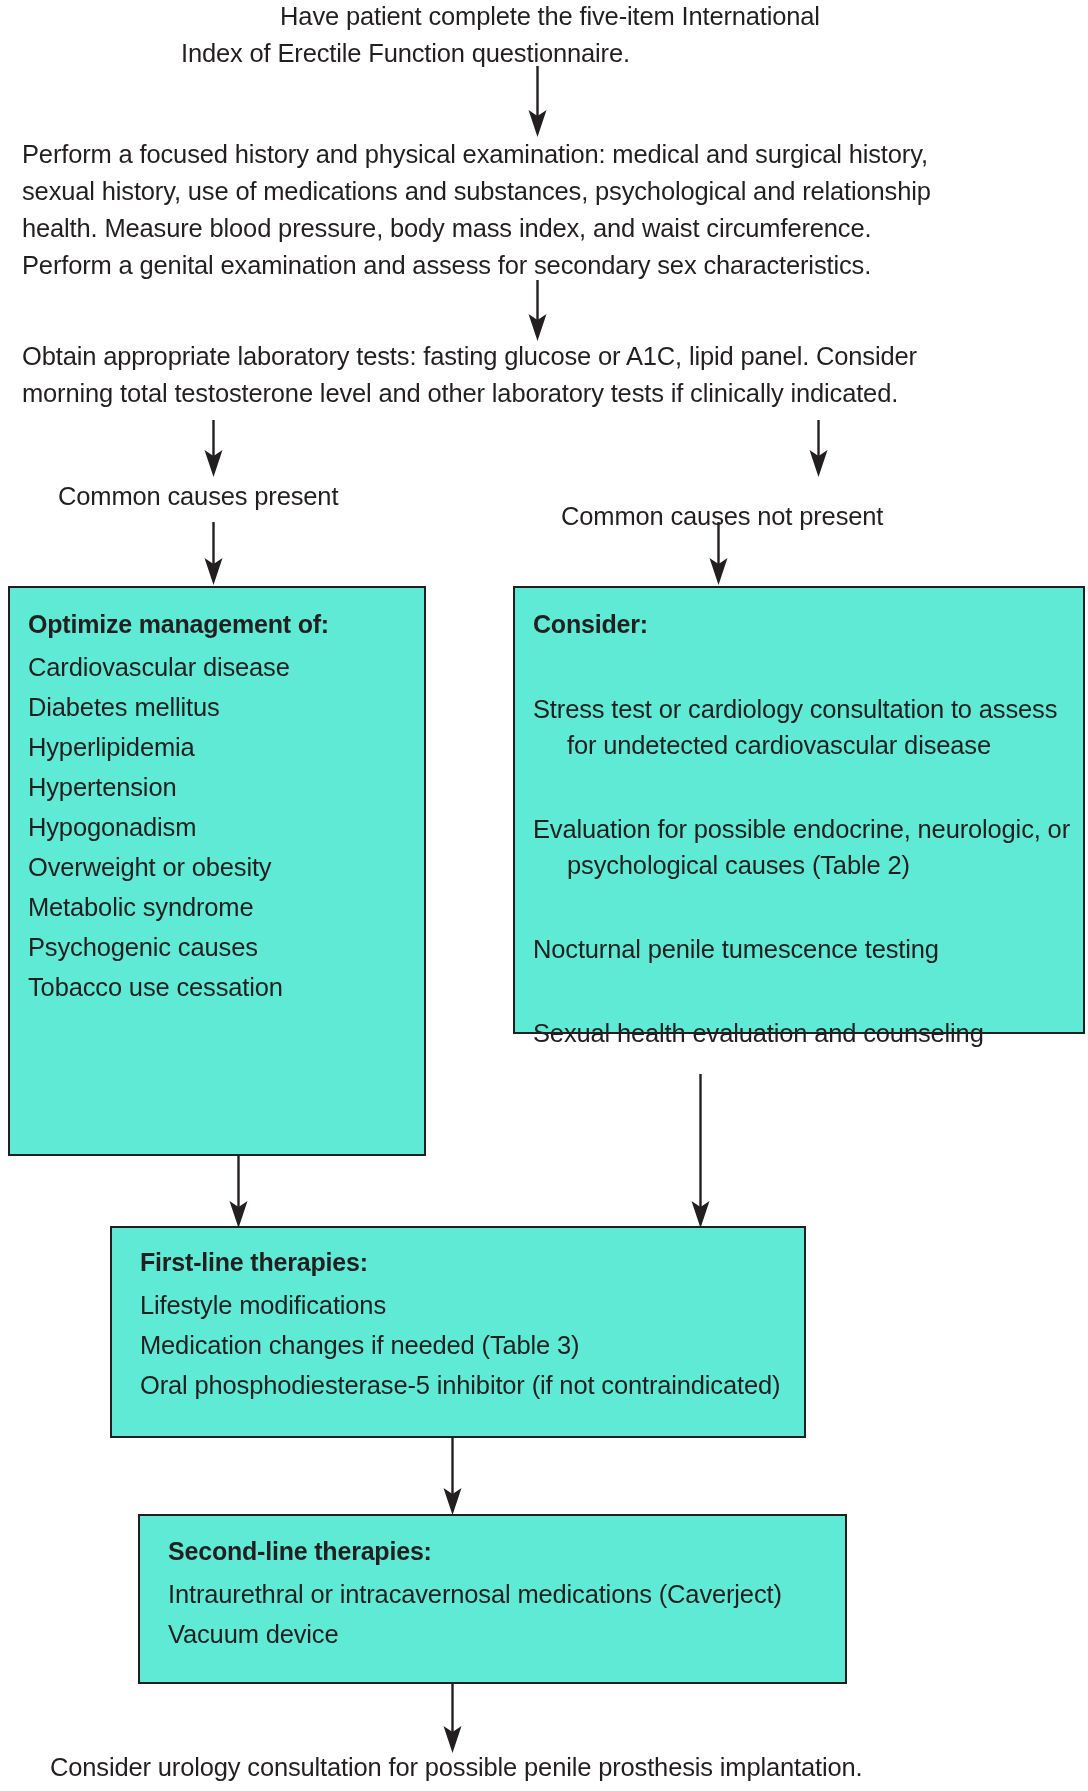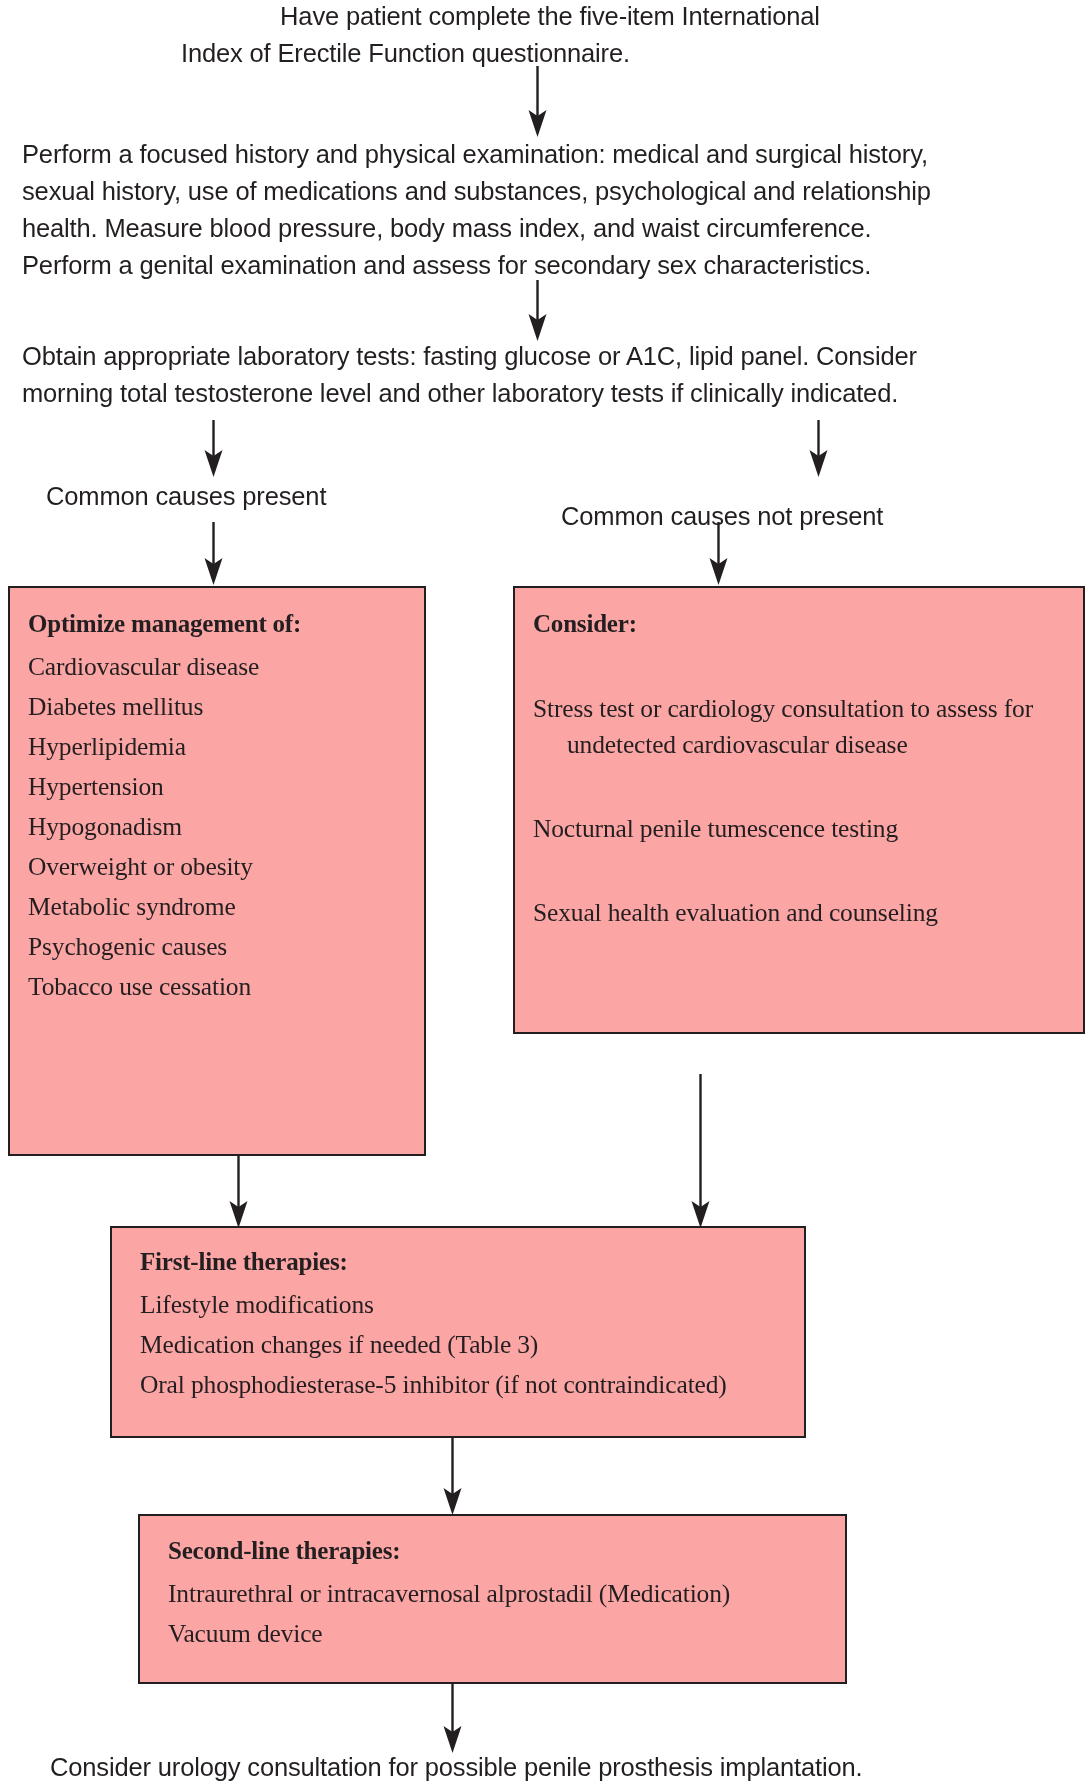--- a/index.html
+++ b/index.html
@@ -21,22 +21,21 @@
   }
   .para {
     font-size: 25.5px;
     line-height: 37px;
     letter-spacing: -0.15px;
     color: #231f20;
   }
   .center { text-align: center; }
   .box {
     border: 2.2px solid #231f20;
-    background: #fca5a5;
-    font-family: Liberation Serif, serif;
+    background: #5eead4;
   }
   .box-inner {
     padding: 20px 16px 18px 16px;
   }
   .box-title {
     font-size: 25px;
     font-weight: bold;
     line-height: 38px;
     letter-spacing: -0.2px;
     margin-bottom: 4px;
@@ -106,21 +105,21 @@
 <svg class="conn" style="left:196px; top:420px;" width="36" height="58" viewBox="0 0 36 58">
   <line x1="17.5" y1="0" x2="17.5" y2="38" stroke-width="2.4"></line>
   <polygon points="17.5,57 8.5,30 17.5,36 26.5,30"></polygon>
 </svg>
 
 <svg class="conn" style="left:801px; top:420px;" width="36" height="58" viewBox="0 0 36 58">
   <line x1="17.5" y1="0" x2="17.5" y2="38" stroke-width="2.4"></line>
   <polygon points="17.5,57 8.5,30 17.5,36 26.5,30"></polygon>
 </svg>
 
-<div class="node label" style="left:46px; top:480px; width:340px;">Common causes present</div>
+<div class="node label" style="left:58px; top:480px; width:340px;">Common causes present</div>
 
 <div class="node label" style="left:561px; top:480px; width:360px;margin-top:20px;">Common causes not present</div>
 
 <svg class="conn" style="left:196px; top:522px;" width="36" height="64" viewBox="0 0 36 64">
   <line x1="17.5" y1="0" x2="17.5" y2="44" stroke-width="2.4"></line>
   <polygon points="17.5,63 8.5,36 17.5,42 26.5,36"></polygon>
 </svg>
 
 <svg class="conn" style="left:701px; top:522px;" width="36" height="64" viewBox="0 0 36 64">
   <line x1="17.5" y1="0" x2="17.5" y2="44" stroke-width="2.4"></line>
@@ -139,20 +138,21 @@
     <div class="box-item">Metabolic syndrome</div>
     <div class="box-item">Psychogenic causes</div>
     <div class="box-item">Tobacco use cessation</div>
   </div>
 </div>
 
 <div class="node box" style="left:513px; top:586px; width:572px; height:448px;">
   <div class="box-inner" style="padding:17px 12px 14px 18px;">
     <div class="box-title">Consider:</div>
     <div class="box-item hang">Stress test or cardiology consultation to assess for undetected cardiovascular disease</div>
+    <div class="box-item hang">Evaluation for possible endocrine, neurologic, or psychological causes (Table 2)</div>
     <div class="box-item hang">Nocturnal penile tumescence testing</div>
     <div class="box-item hang">Sexual health evaluation and counseling</div>
   </div>
 </div>
 
 <svg class="conn" style="left:221px; top:1155px;" width="36" height="74" viewBox="0 0 36 74">
   <line x1="17.5" y1="0" x2="17.5" y2="54" stroke-width="2.4"></line>
   <polygon points="17.5,73 8.5,46 17.5,52 26.5,46"></polygon>
 </svg>
 
@@ -171,21 +171,21 @@
 </div>
 
 <svg class="conn" style="left:435px; top:1438px;" width="36" height="78" viewBox="0 0 36 78">
   <line x1="17.5" y1="0" x2="17.5" y2="58" stroke-width="2.4"></line>
   <polygon points="17.5,77 8.5,50 17.5,56 26.5,50"></polygon>
 </svg>
 
 <div class="node box" style="left:138px; top:1514px; width:709px; height:170px;">
   <div class="box-inner" style="padding:16px 14px 12px 28px;">
     <div class="box-title">Second-line therapies:</div>
-    <div class="box-item">Intraurethral or intracavernosal alprostadil (Medication)</div>
+    <div class="box-item">Intraurethral or intracavernosal medications (Caverject)</div>
     <div class="box-item">Vacuum device</div>
   </div>
 </div>
 
 <svg class="conn" style="left:435px; top:1684px;" width="36" height="70" viewBox="0 0 36 70">
   <line x1="17.5" y1="0" x2="17.5" y2="50" stroke-width="2.4"></line>
   <polygon points="17.5,69 8.5,42 17.5,48 26.5,42"></polygon>
 </svg>
 
 <div class="node para" style="left:50px; top:1749px; width:1020px;">

